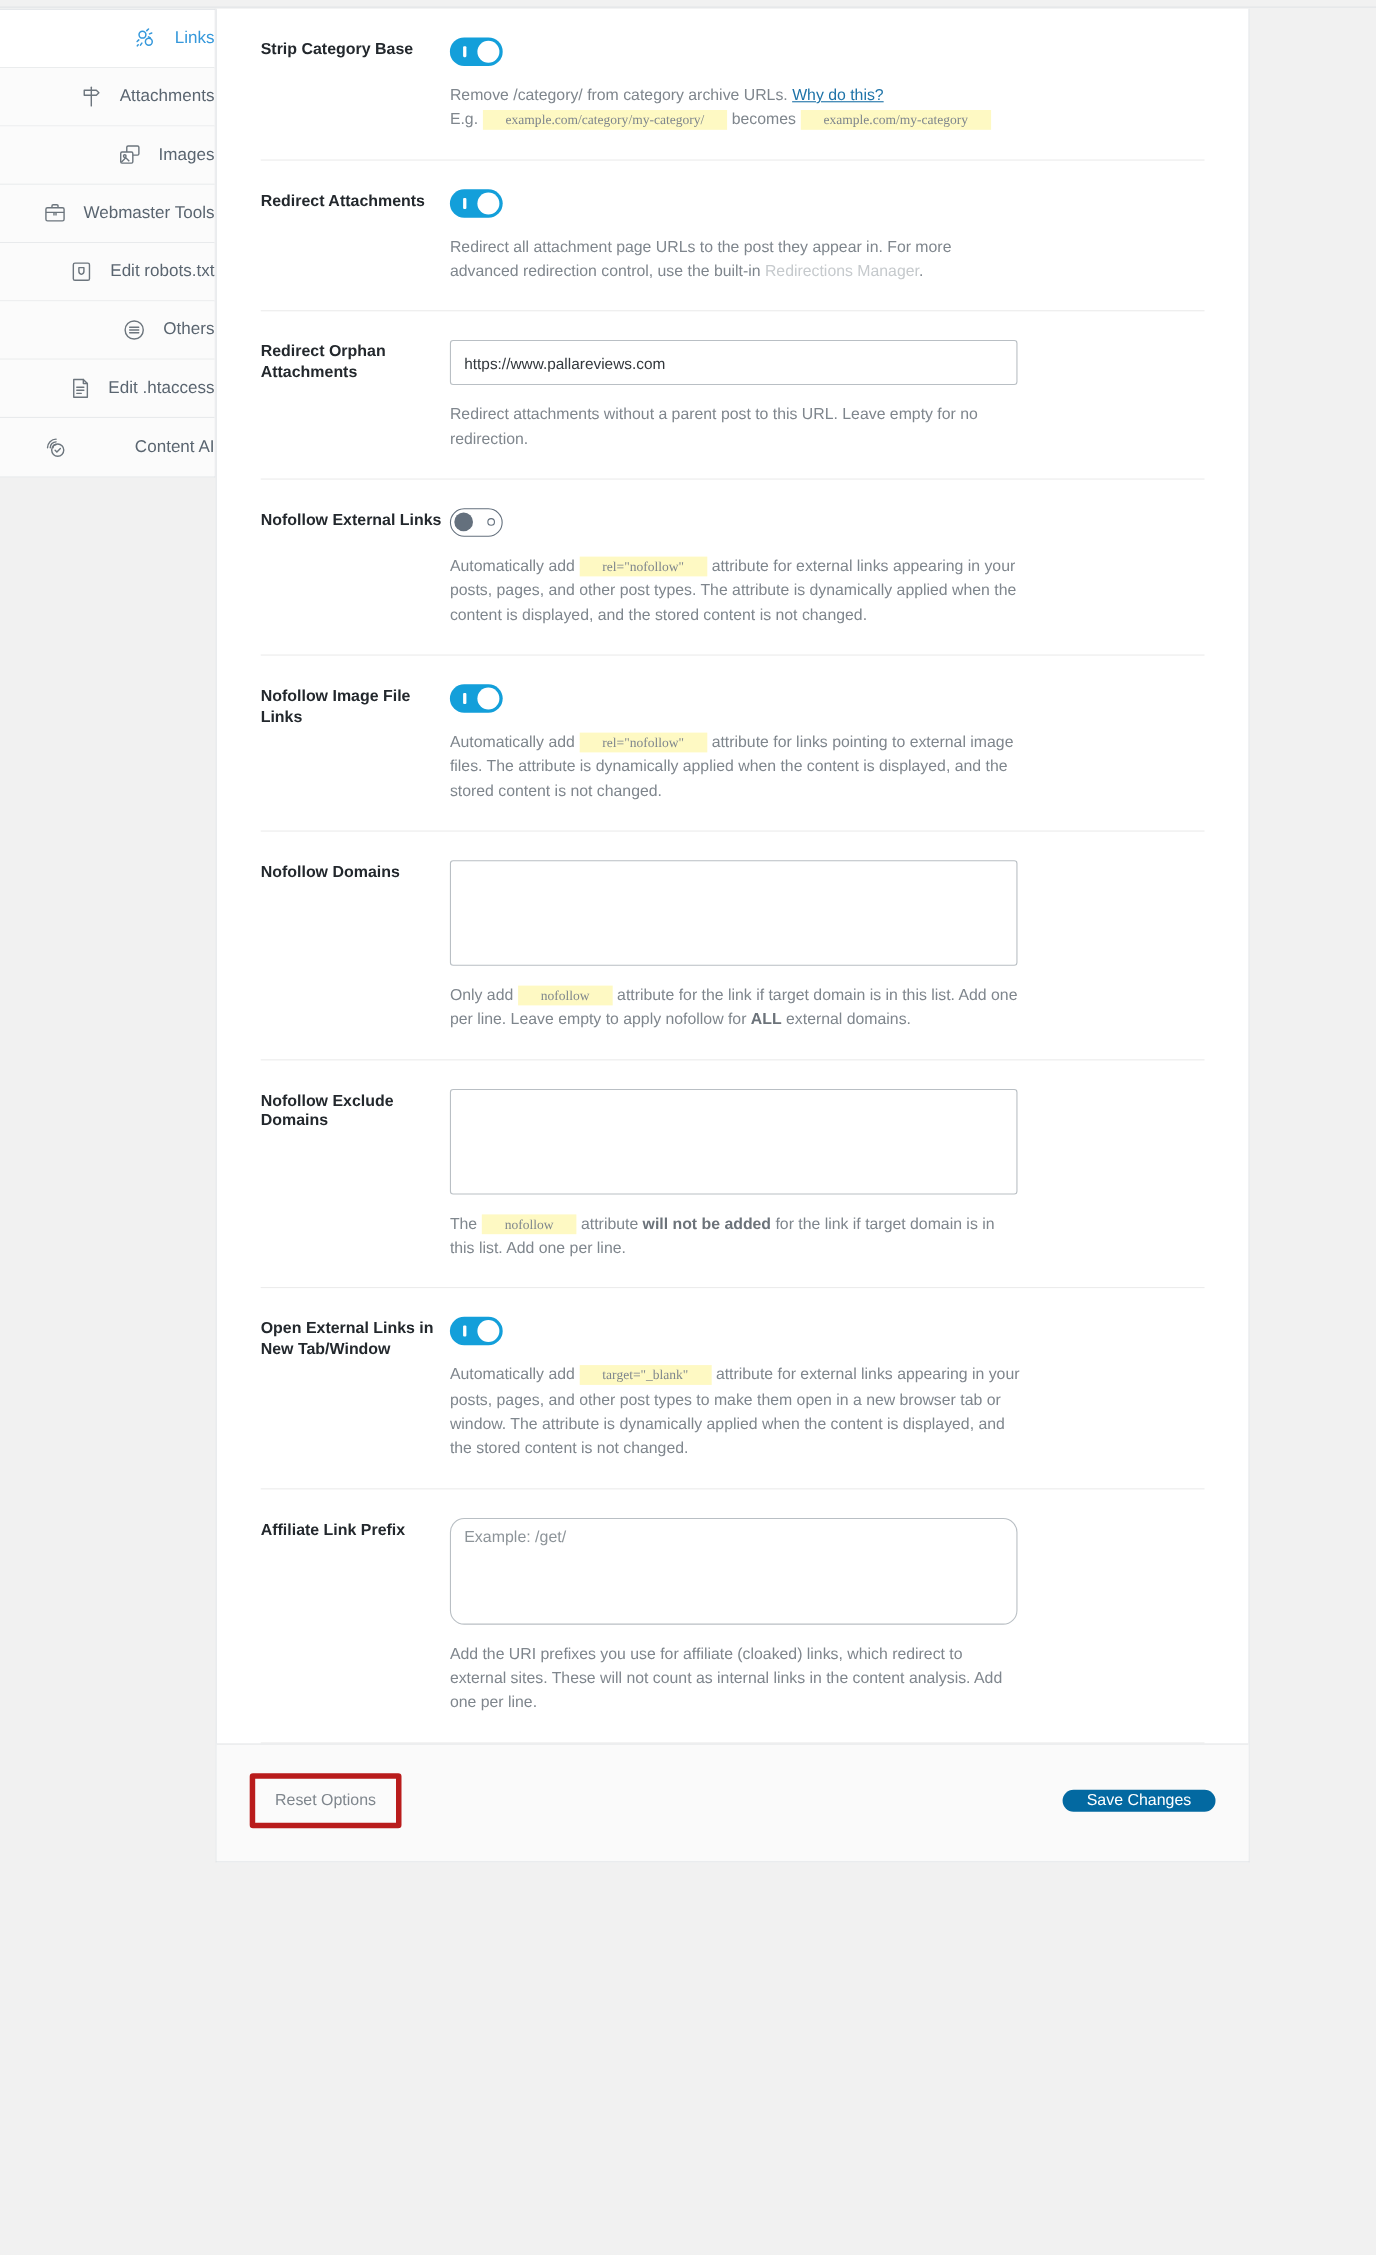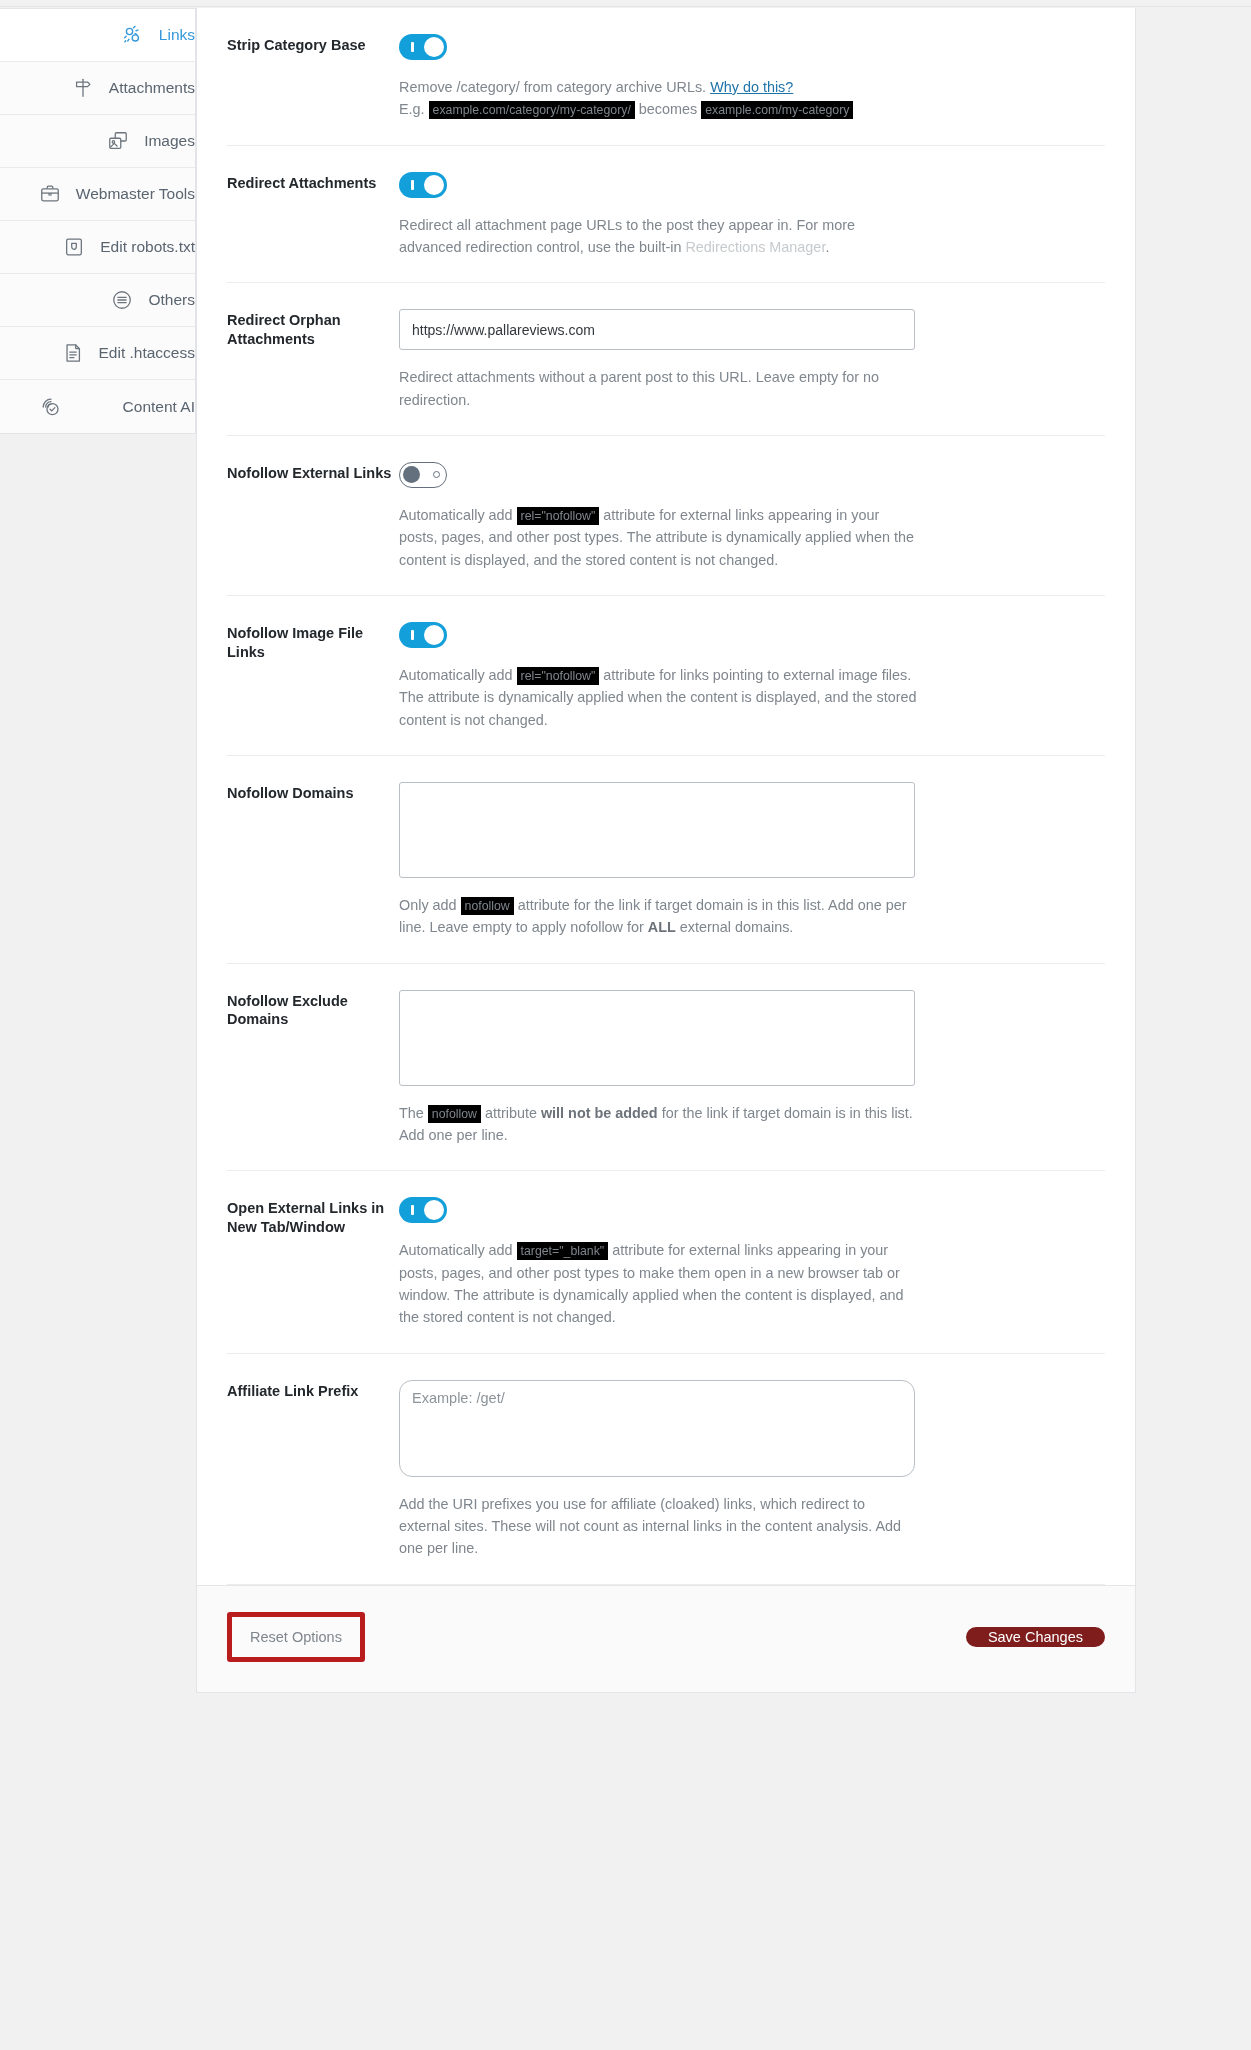--- a/index.html
+++ b/index.html
@@ -68,21 +68,21 @@
     left: 196px; top: 8px;
     width: 940px;
     background: #fff;
     border: 1px solid #e2e4e7;
     border-top: none;
   }
 
   .field {
     display: flex;
     padding: 26px 0 0 0;
-    margin: 0 30px;
+    margin: 0 40px;
     border-bottom: 1px solid #ececec;
   }
   .field:last-of-type { border-bottom: none; }
 
   .field-label {
     width: 172px;
     flex: 0 0 172px;
     font-size: 14.5px;
     font-weight: bold;
     color: #23282d;
@@ -147,25 +147,25 @@
     max-width: 516px;
   }
   .desc.wide { max-width: 520px; }
   .desc a {
     color: #1e73a8;
     text-decoration: underline;
   }
   .desc b { color: #6c737a; font-weight: bold; }
   .desc .muted-link { color: #c6cacd; }
   code {
-    font-family: Liberation Sans, sans-serif;
-    background: #000000;
+    font-family: Liberation Serif, serif;
+    background: #fef9c3;
     color: #7f868d;
     font-size: 12.3px;
-    padding: 2px 4px;
+    padding: 2px 21px;
     white-space: nowrap;
   }
 
   
   .text-input {
     width: 516px;
     height: 41px;
     border: 1px solid #b9bfc4;
     border-radius: 3px;
     background: #fff;
@@ -206,21 +206,21 @@
     background: #fbfbfb;
     border: 5px solid #b91c1c;
     border-radius: 3px;
     color: #7f868d;
     font-size: 14.5px;
     font-family: "Liberation Sans", sans-serif;
     padding: 12px 18px;
     cursor: pointer;
   }
   .btn-save {
-    background: #7f1d1d;
+    background: #0369a1;
     border: none;
     border-radius: 13px;
     color: #fff;
     font-size: 14.5px;
     font-family: "Liberation Sans", sans-serif;
     padding: 2px 22px;
     cursor: pointer;
   }
 </style>
 </head>

